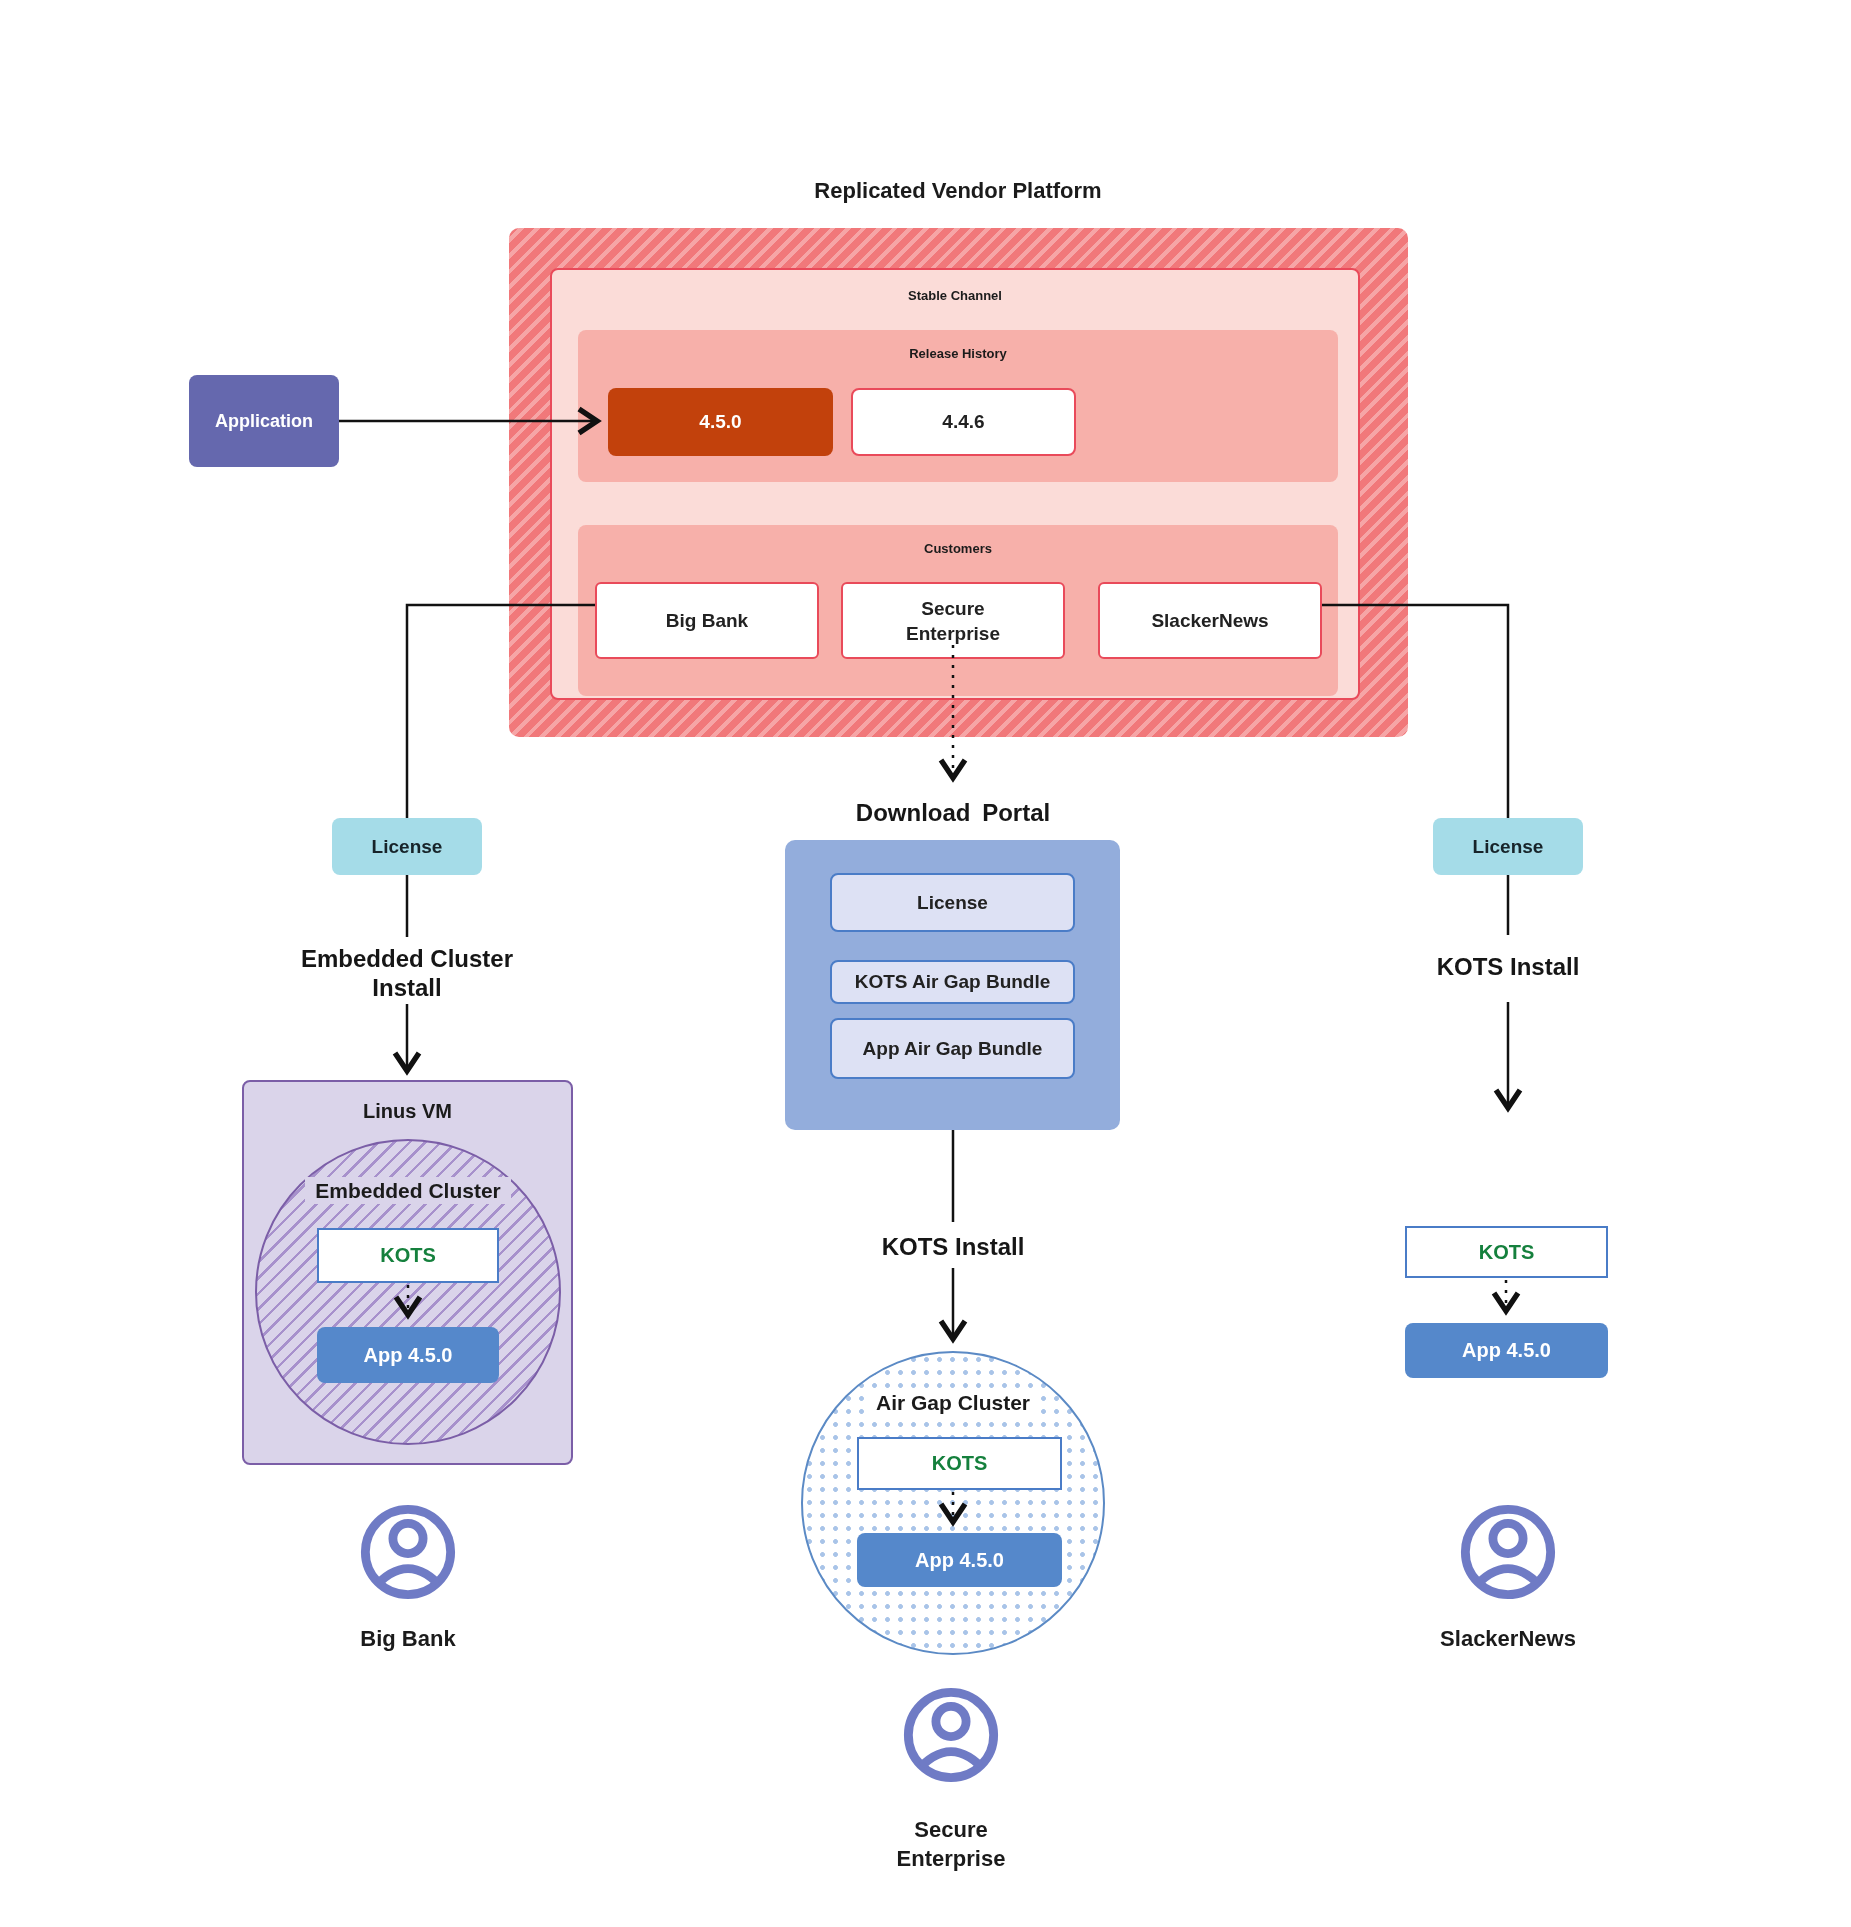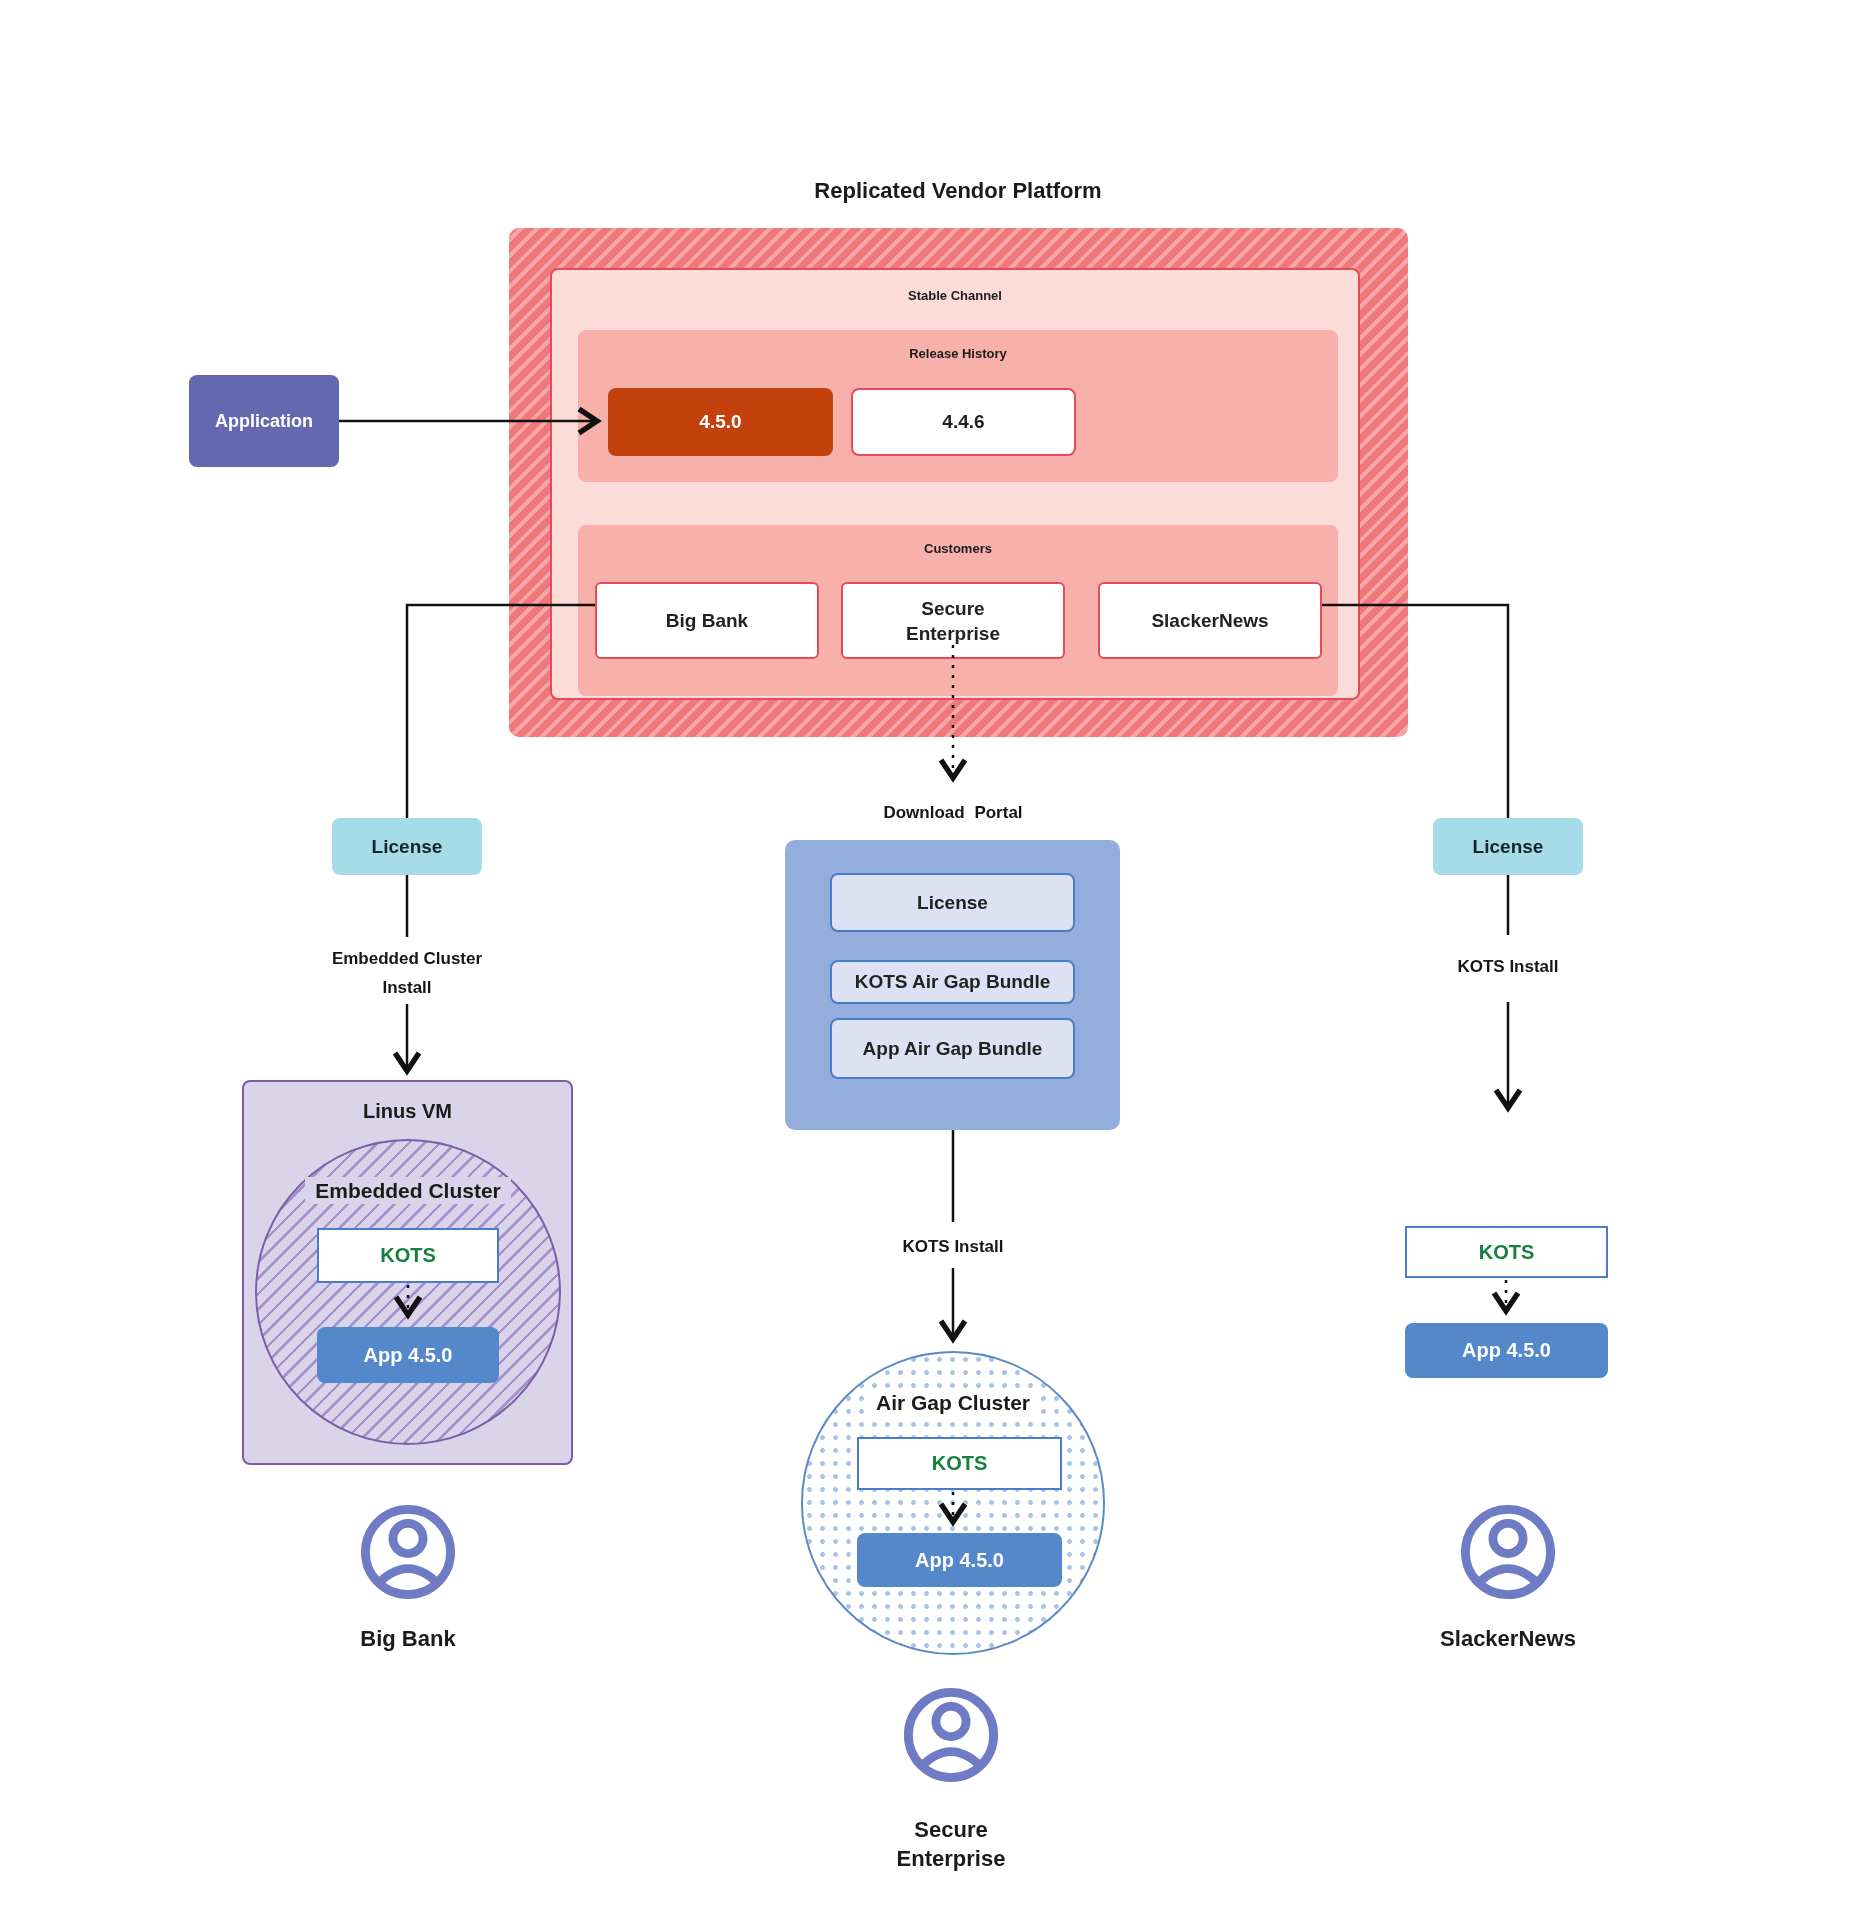--- a/index.html
+++ b/index.html
@@ -39,21 +39,21 @@
   .application-box{
     left:189px;top:375px;width:150px;height:92px;border-radius:8px;
     background:#6568AE;color:#ffffff;font-size:18px;font-weight:600;
   }
 
   
   .license-box{
     width:150px;height:57px;border-radius:8px;background:#A5DCE8;
     font-size:19px;font-weight:600;color:#17242a;
   }
-  .flow-label{text-align:center;font-size:17px;font-weight:600;color:#161616;line-height:29px;}
+  .flow-label{text-align:center;font-size:24px;font-weight:600;color:#161616;line-height:29px;}
   .kots-box{
     background:#ffffff;border:2px solid #4A7CC7;border-radius:0;box-sizing:border-box;
     font-size:20px;font-weight:700;color:#15803d;
   }
   .app-box{
     background:#5588CB;border-radius:8px;color:#ffffff;font-size:20px;font-weight:600;
   }
 
   
   .linus-vm{

